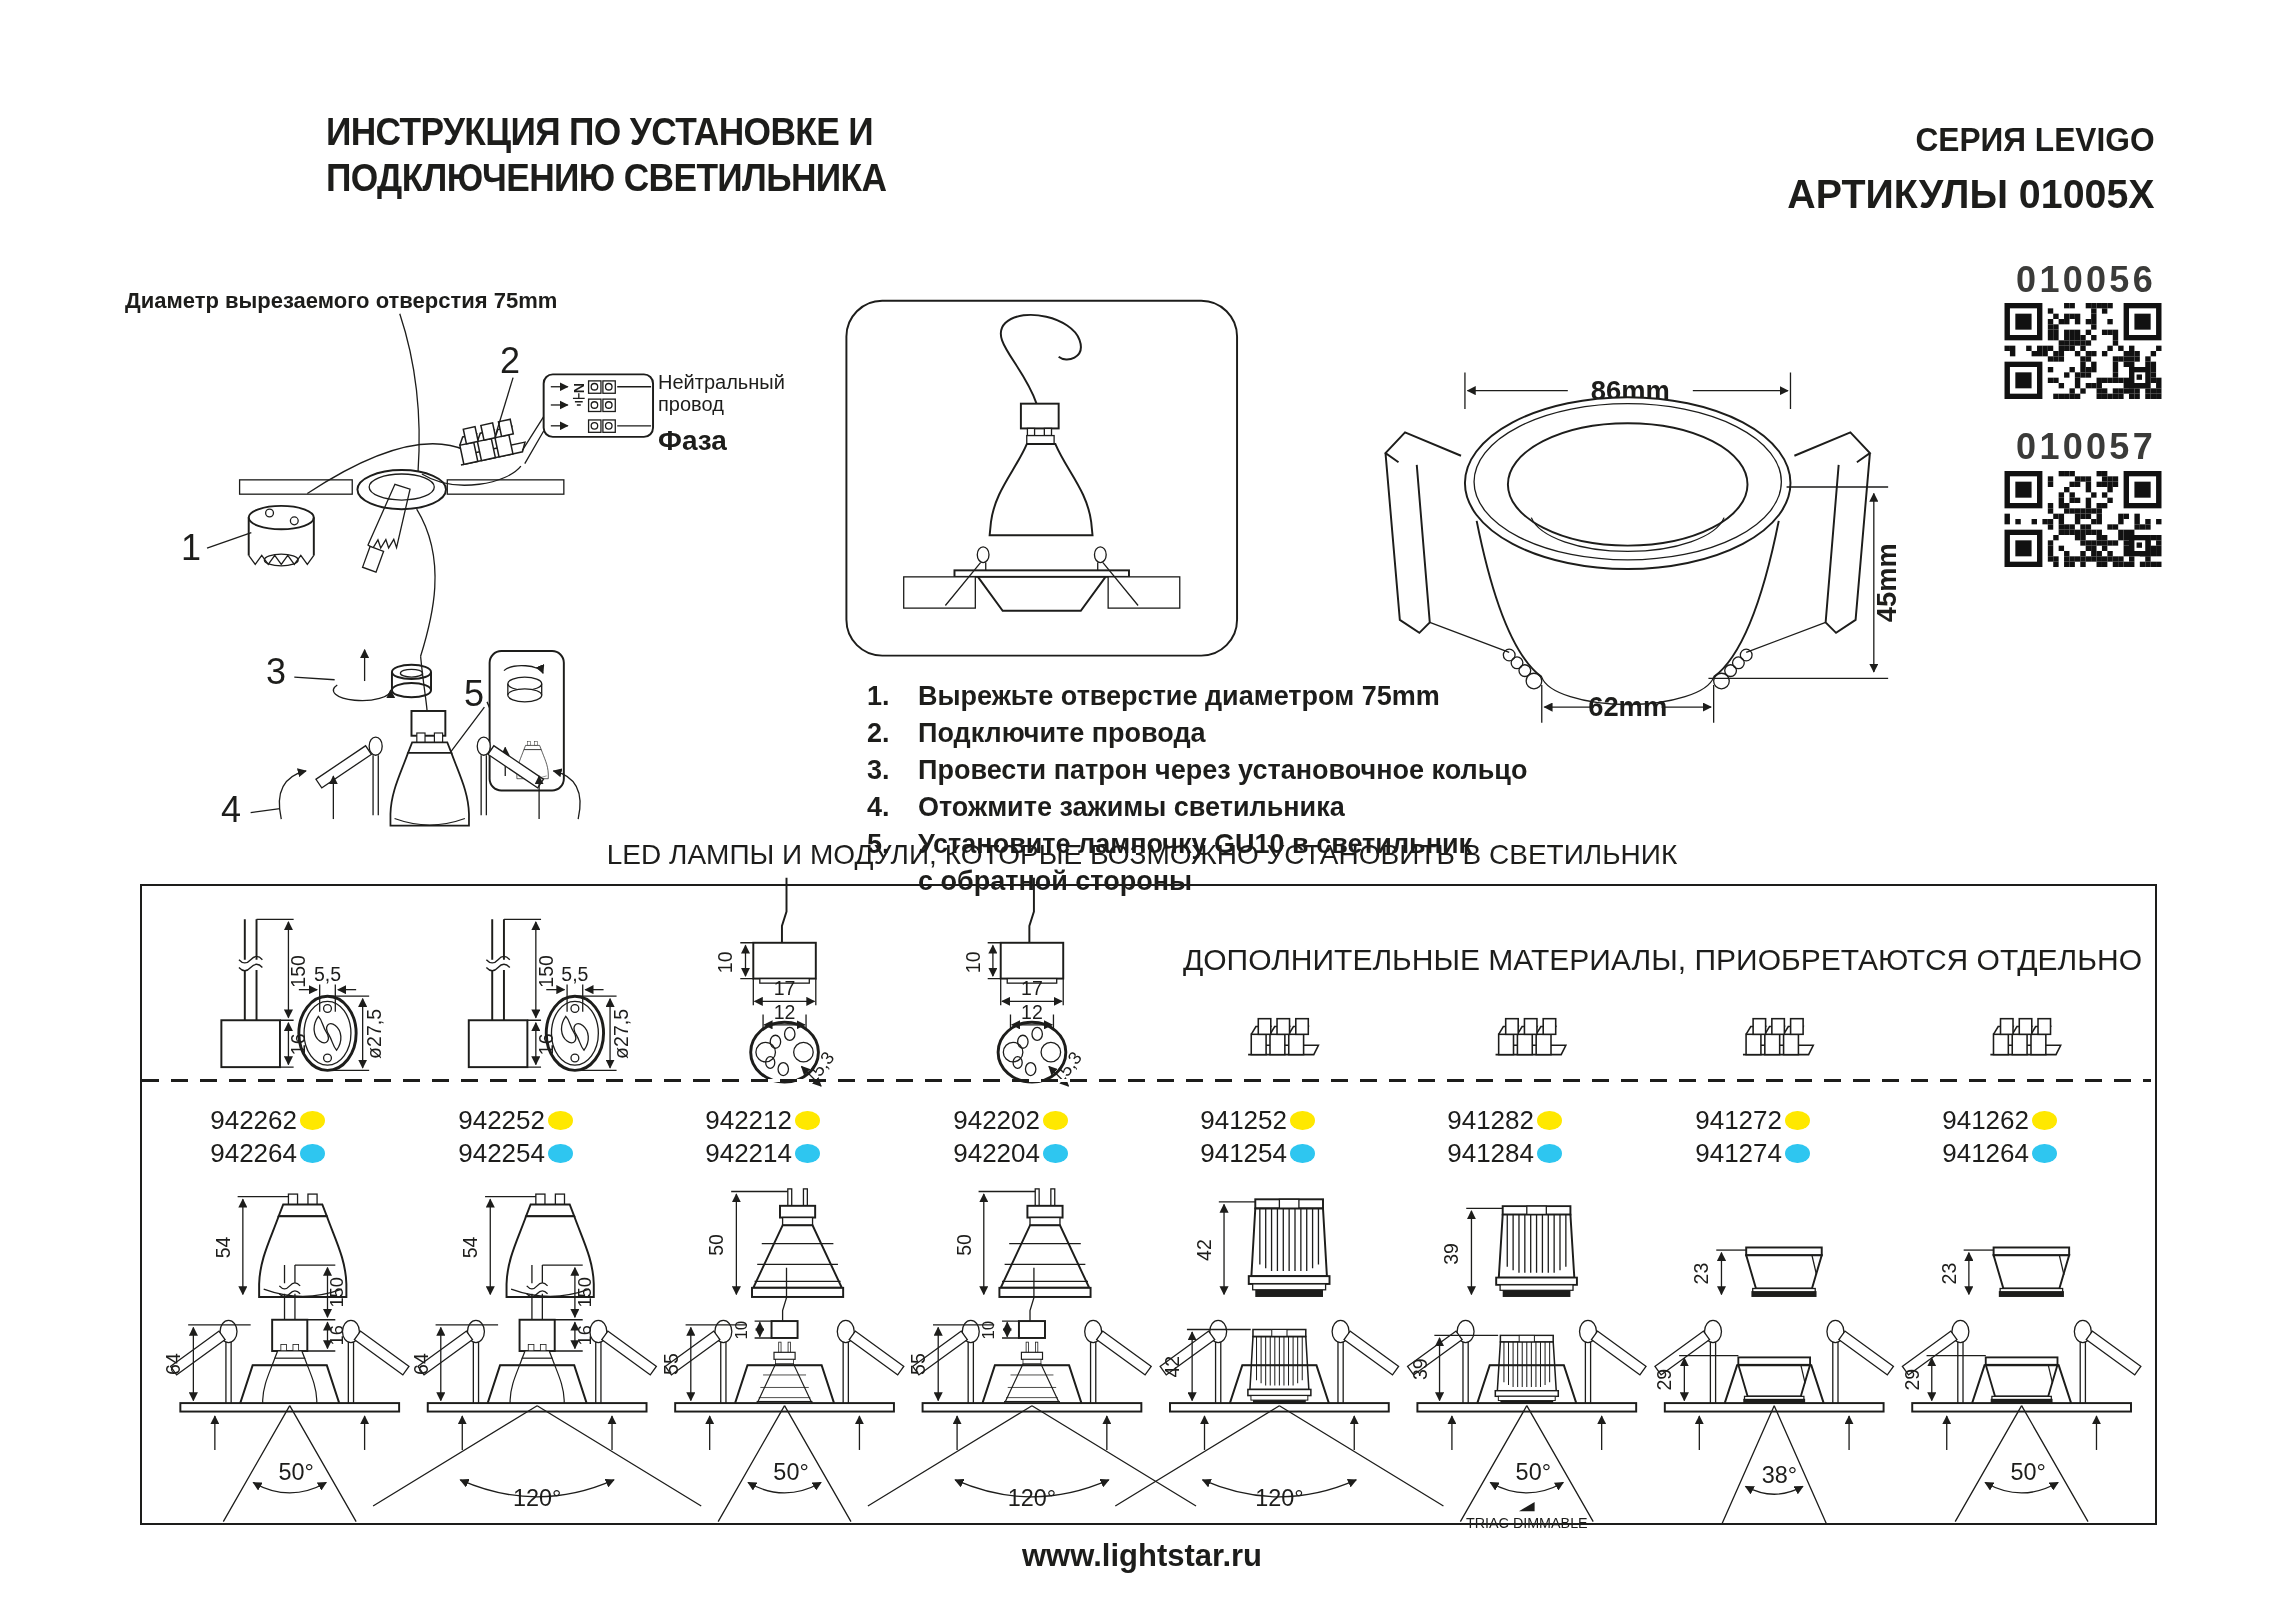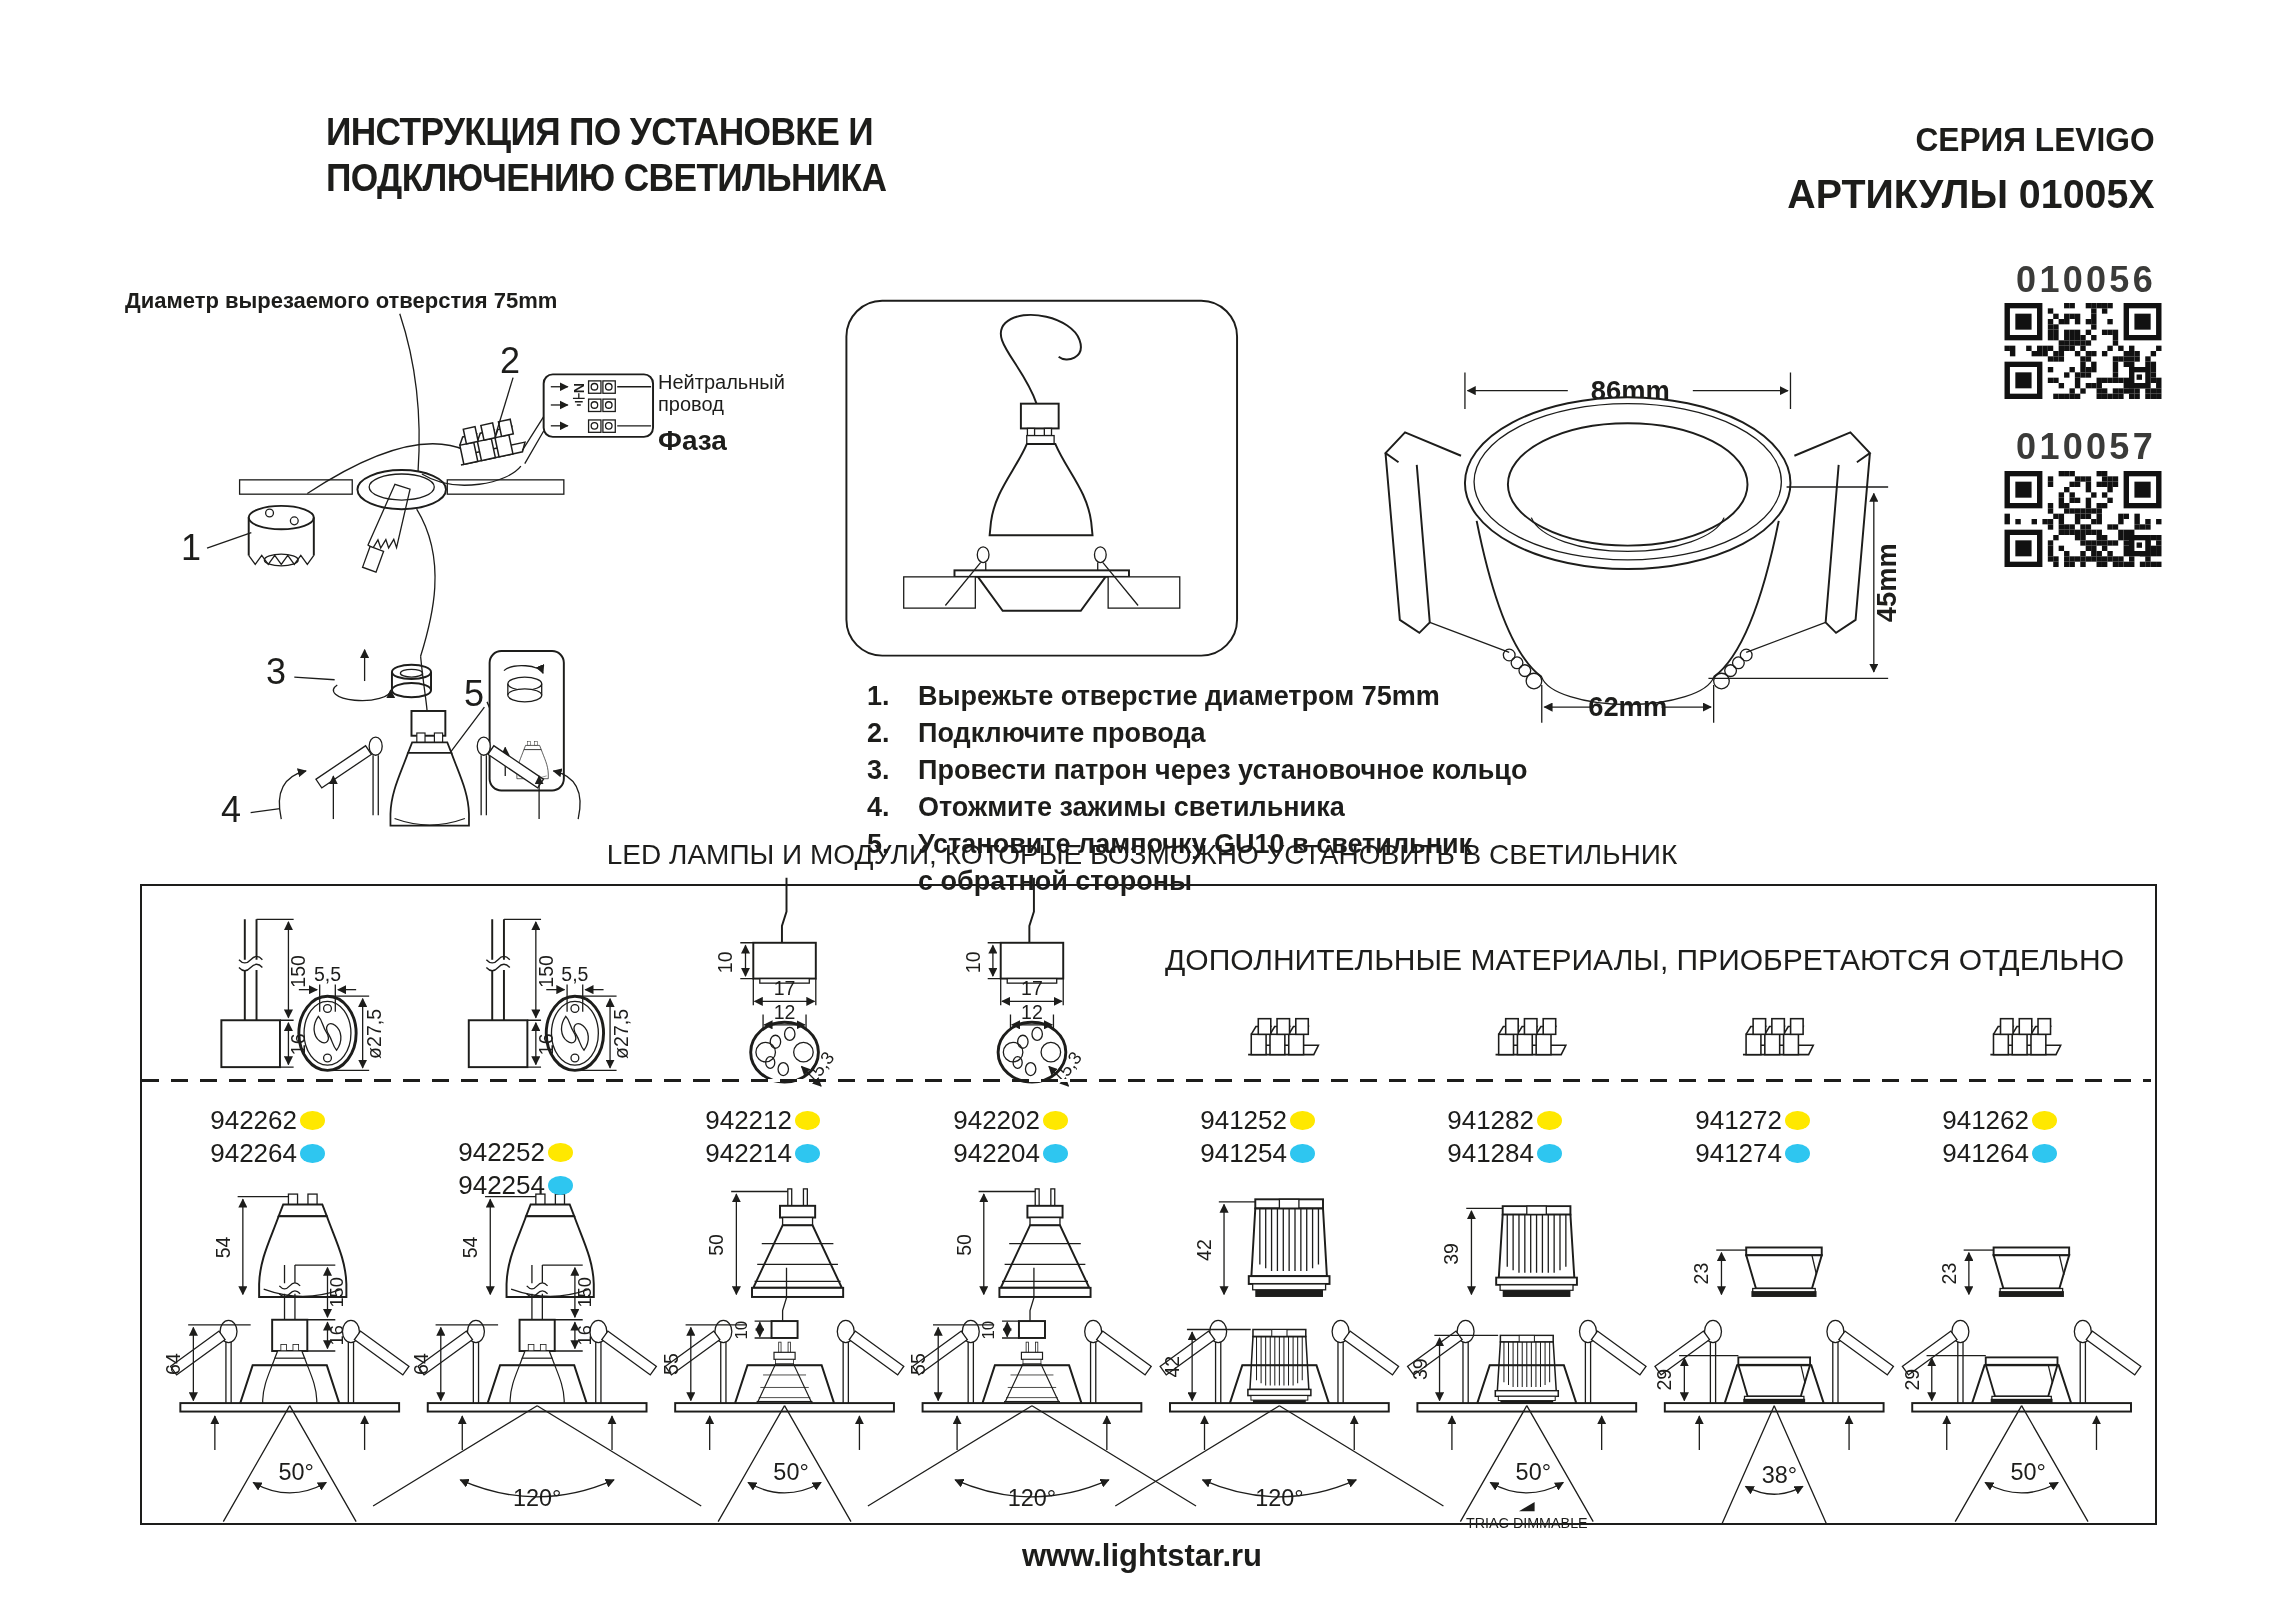--- a/index.html
+++ b/index.html
@@ -44,21 +44,21 @@
   .steps .row{display:flex;}
   .steps .n{width:51px;}
   
   .artcode{right:128px;text-align:right;font-size:36px;font-weight:600;letter-spacing:3.3px;color:#3b3b39;}
   .qr{left:2004px;width:158px;height:96px;}
   
   .ledbox{left:140px;top:884px;width:2013px;height:637px;border:2px solid #1d1d1b;}
   .dash{left:142px;top:1079px;width:2009px;height:2.6px;
         background:repeating-linear-gradient(90deg,#1d1d1b 0 17px,#fff 17px 29px);}
   .ledtitle{left:0;top:839px;width:2284px;text-align:center;font-size:28px;font-weight:400;letter-spacing:0;}
-  .extras{left:1165px;top:943px;width:977px;text-align:left;font-size:30px;font-weight:400;}
+  .extras{left:1165px;top:943px;width:977px;text-align:right;font-size:30px;font-weight:400;}
   
   .codes{position:absolute;top:1104px;width:156px;}
   .codes .cl{display:flex;justify-content:flex-end;align-items:center;height:33px;gap:3px;
              font-size:26px;font-weight:400;}
   .dot{width:25px;height:19.5px;border-radius:50%;display:inline-block;}
   .dot-y{background:#FFE800;}
   .dot-c{background:#2EC6F0;}
   .footer{left:0;top:1538px;width:2284px;text-align:center;font-size:31px;font-weight:bold;}
 </style>
 </head>
@@ -956,21 +956,21 @@
   <div class="codes" style="left:169px;">
     <div class="cl">
         <span>942262</span>
         <span class="dot dot-y"></span>
       </div>
     <div class="cl">
         <span>942264</span>
         <span class="dot dot-c"></span>
       </div>
   </div>
-  <div class="codes" style="left:417px;margin-top:32px;">
+  <div class="codes" style="left:417px;">
     <div class="cl">
         <span>942252</span>
         <span class="dot dot-y"></span>
       </div>
     <div class="cl">
         <span>942254</span>
         <span class="dot dot-c"></span>
       </div>
   </div>
   <div class="codes" style="left:664px;">

